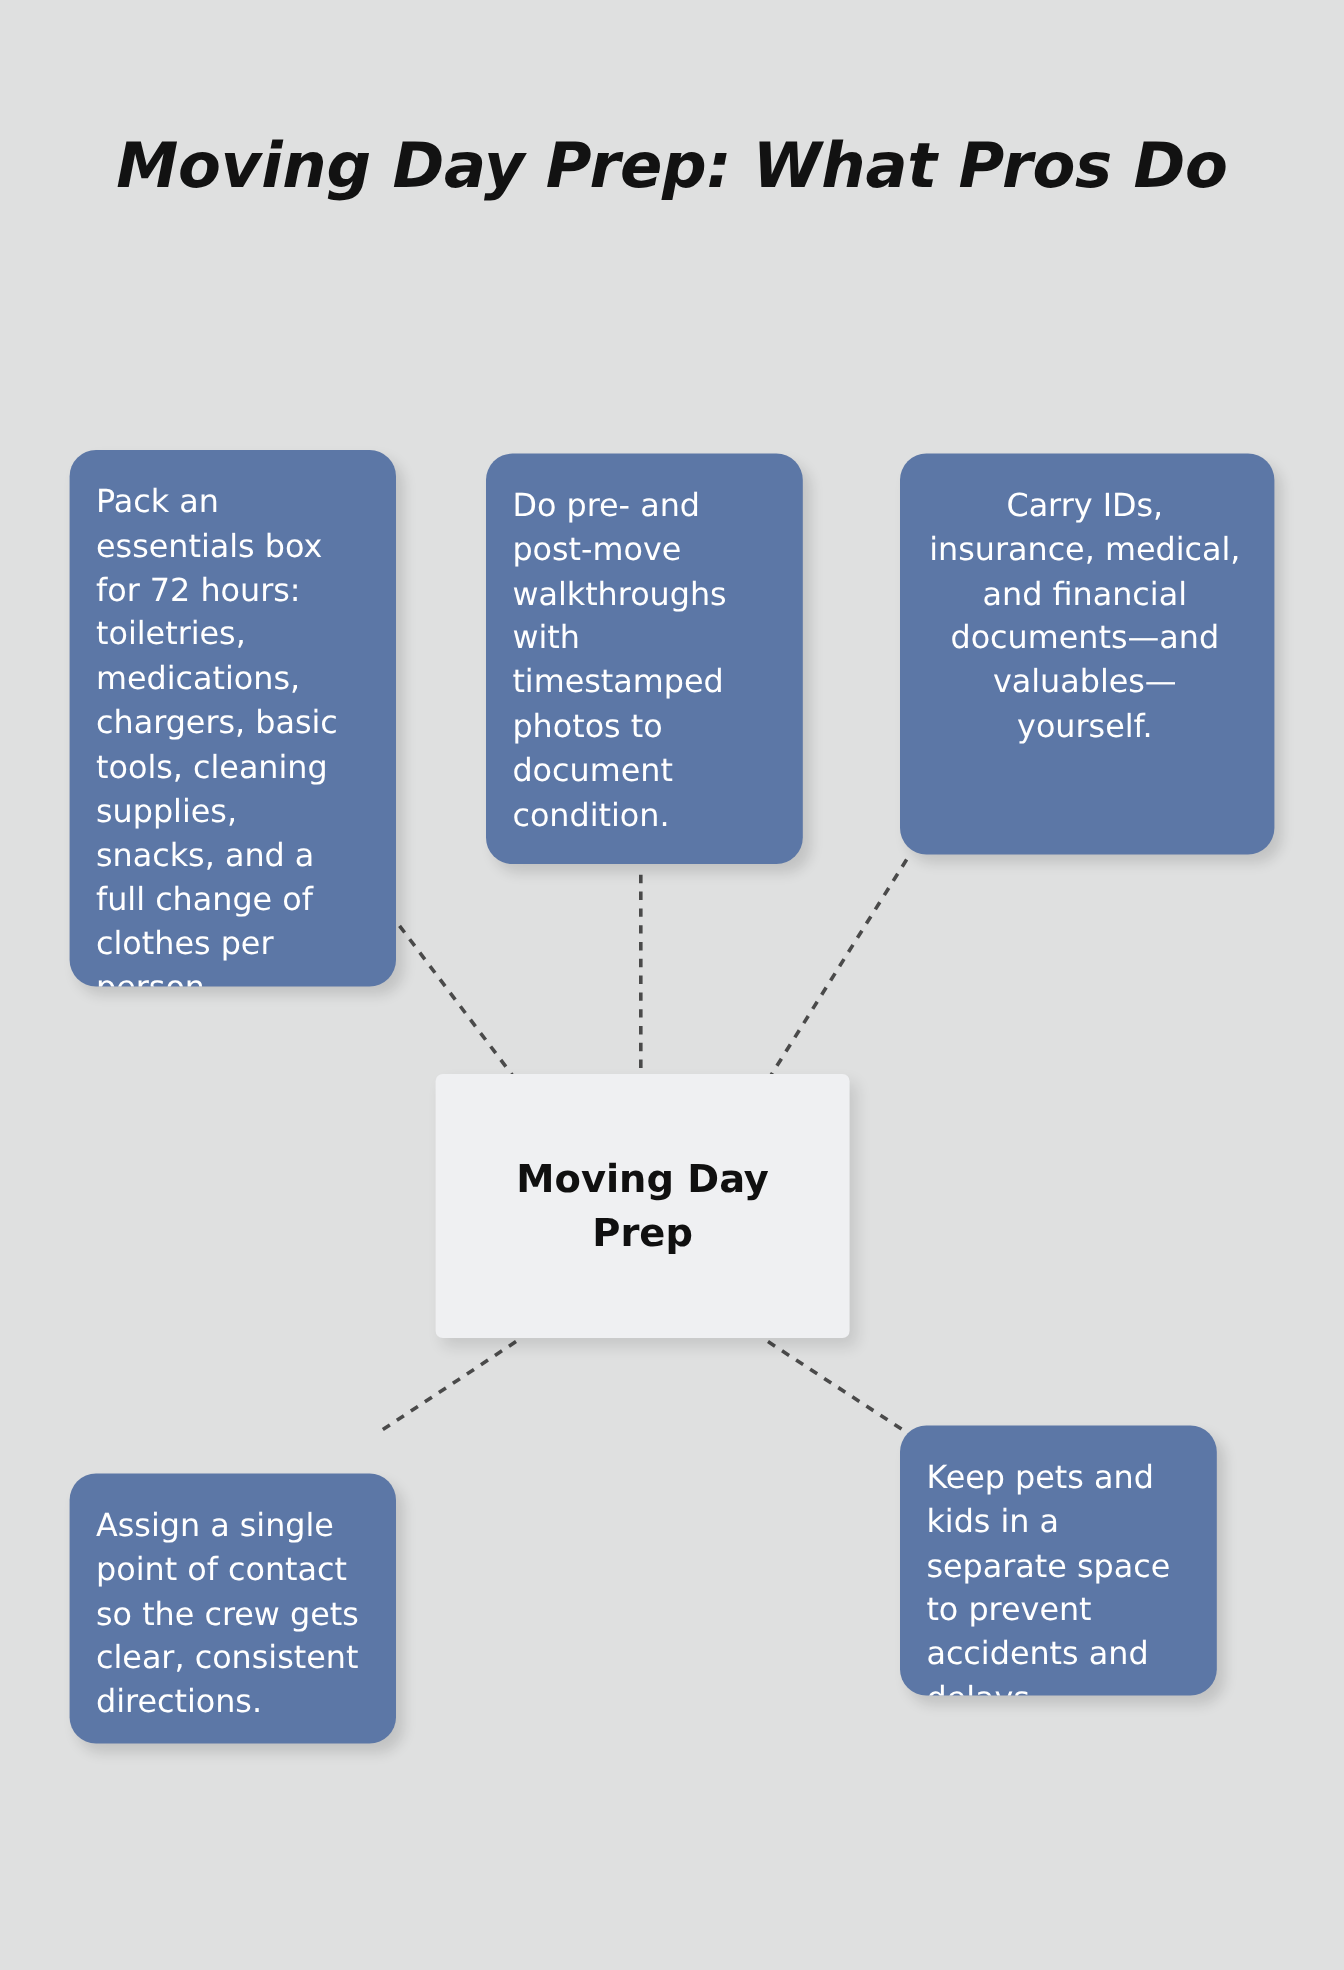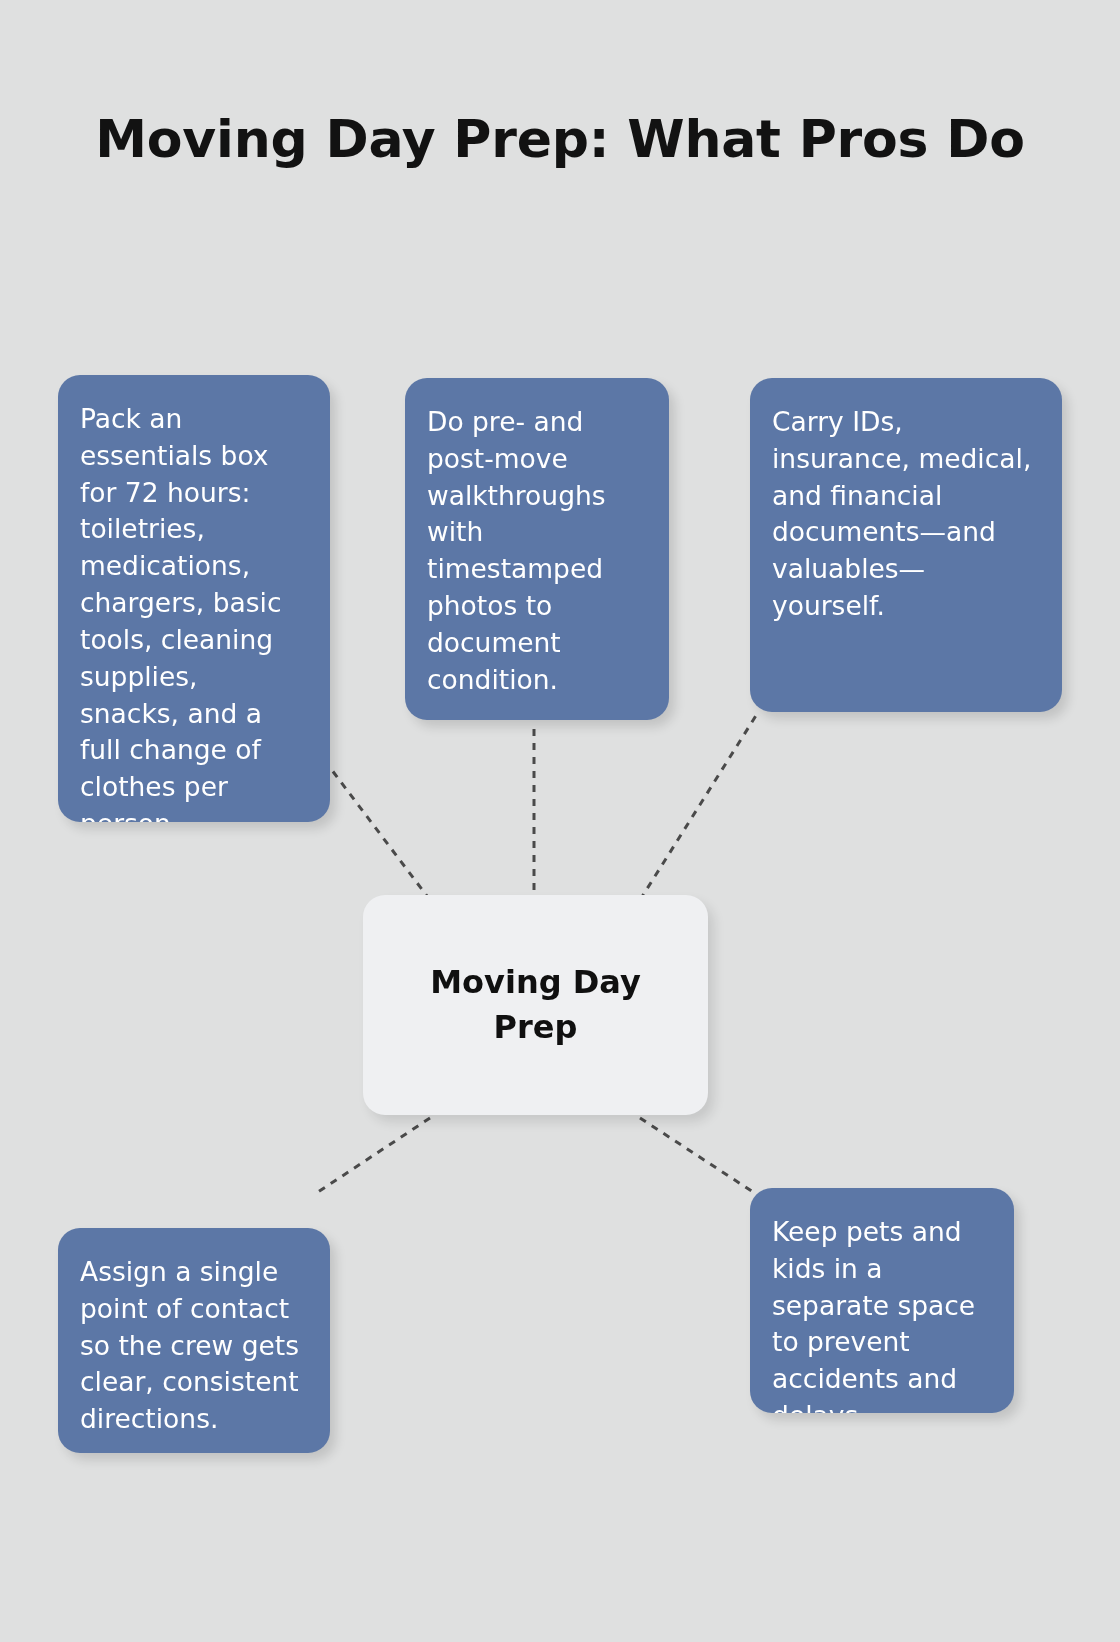--- a/index.html
+++ b/index.html
@@ -27,20 +27,21 @@
     left: 90px;
     top: 100px;
     width: 940px;
     text-align: center;
     font-size: 52px;
     line-height: 1.5;
     font-weight: bold;
     color: #121212;
     letter-spacing: -0.2px;
     font-family: "DejaVu Sans", "Liberation Sans", sans-serif;
+    font-style: italic;
   }
 
   
   #connectors {
     position: absolute;
     left: 0;
     top: 0;
     width: 1120px;
     height: 1642px;
     pointer-events: none;
@@ -65,38 +66,38 @@
   }
 
   
   #node-essentials-box {
     left: 58px;  top: 375px;  width: 272px;  height: 447px;
   }
   #node-walkthroughs {
     left: 405px; top: 378px;  width: 264px;  height: 342px;
   }
   #node-documents {
-    left: 750px; top: 378px;  width: 312px;  height: 334px;
+    left: 750px; top: 378px;  width: 312px;  height: 334px; text-align: center;
   }
   #node-point-of-contact {
     left: 58px;  top: 1228px; width: 272px;  height: 225px;
   }
   #node-pets-kids {
     left: 750px; top: 1188px; width: 264px;  height: 225px;
   }
 
   
   #node-center {
     position: absolute;
     left: 363px;
     top: 895px;
     width: 345px;
     height: 220px;
     box-sizing: border-box;
-    border-radius: 22px;
+    border-radius: 6px;
     background: #eff0f2;
     box-shadow: 6px 7px 12px rgba(0,0,0,0.11);
     display: flex;
     align-items: center;
     justify-content: center;
     text-align: center;
   }
   #node-center .center-text {
     font-size: 32px;
     line-height: 1.42;

